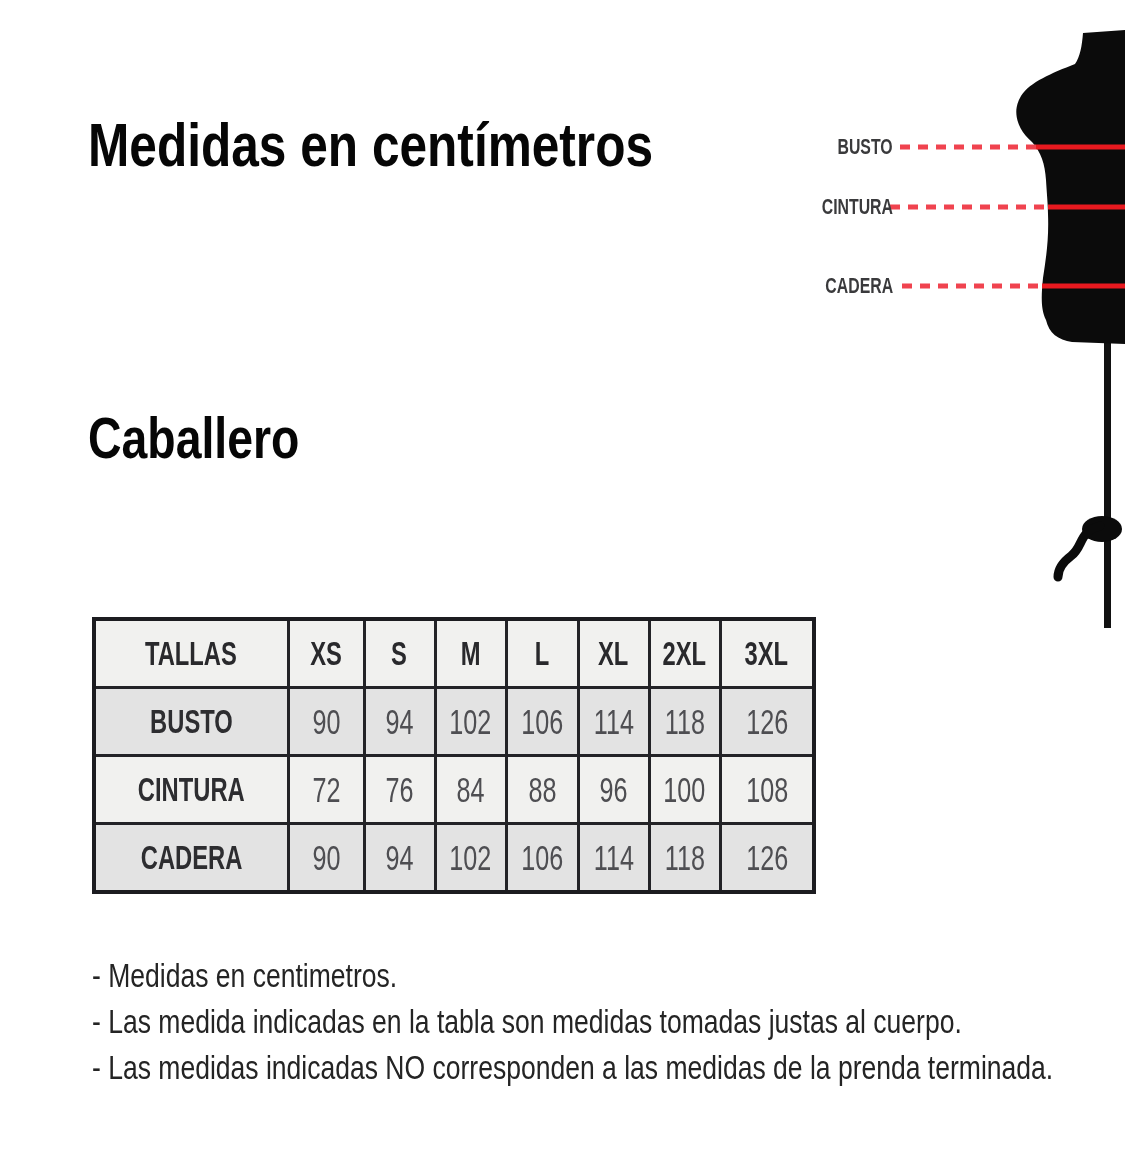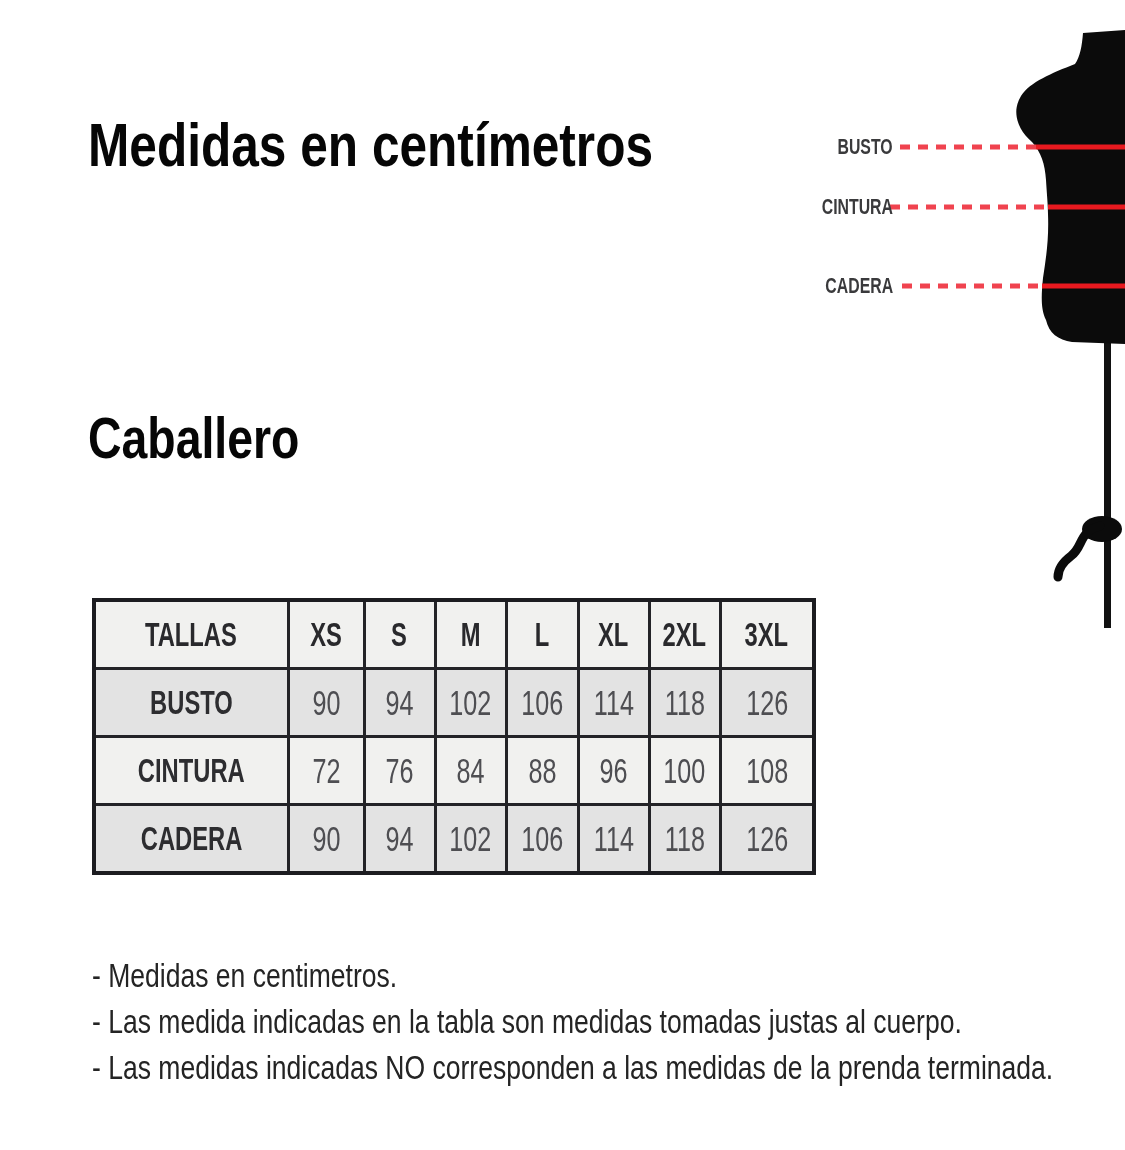--- a/index.html
+++ b/index.html
@@ -28,21 +28,21 @@
     position:absolute; right:232px; font-size:22px; line-height:26px;
     font-weight:bold; color:#3a3a3c; white-space:nowrap;
     transform:scaleX(0.72); transform-origin:right center;
   }
   .fig-label.busto   { top:134px; }
   .fig-label.cintura { top:194px; }
   .fig-label.cadera  { top:273px; }
 
   
   .size-table {
-    position:absolute; left:92px; top:598px; width:720px;
+    position:absolute; left:92px; top:617px; width:720px;
     border-collapse:collapse; table-layout:fixed;
     border:4px solid #1c1c20;
   }
   .size-table th, .size-table td {
     border:3px solid #232327; height:65px; padding:0;
     text-align:center; vertical-align:middle;
   }
   .row-light { background:#f1f1ef; }
   .row-shade { background:#e3e3e3; }
   .cx { display:inline-block; transform:scaleX(0.72); white-space:nowrap; }

